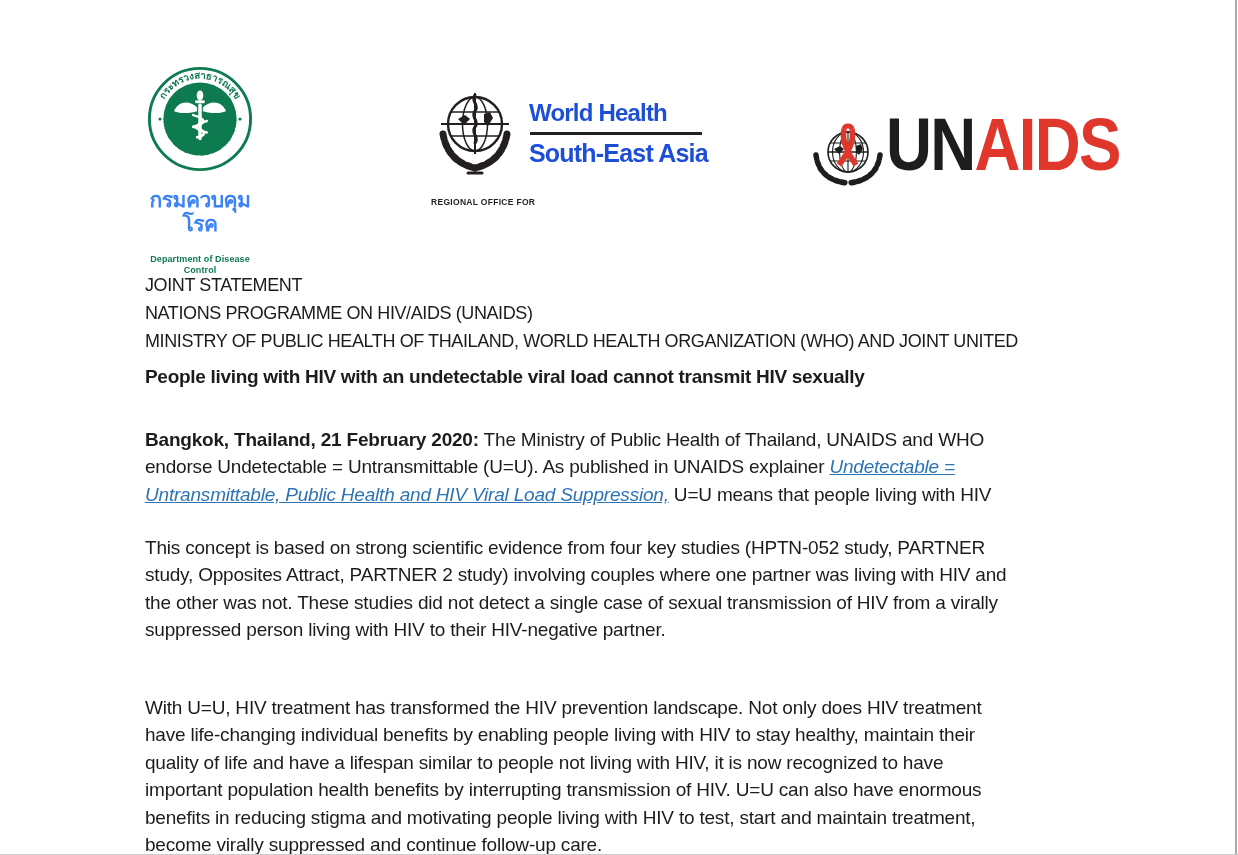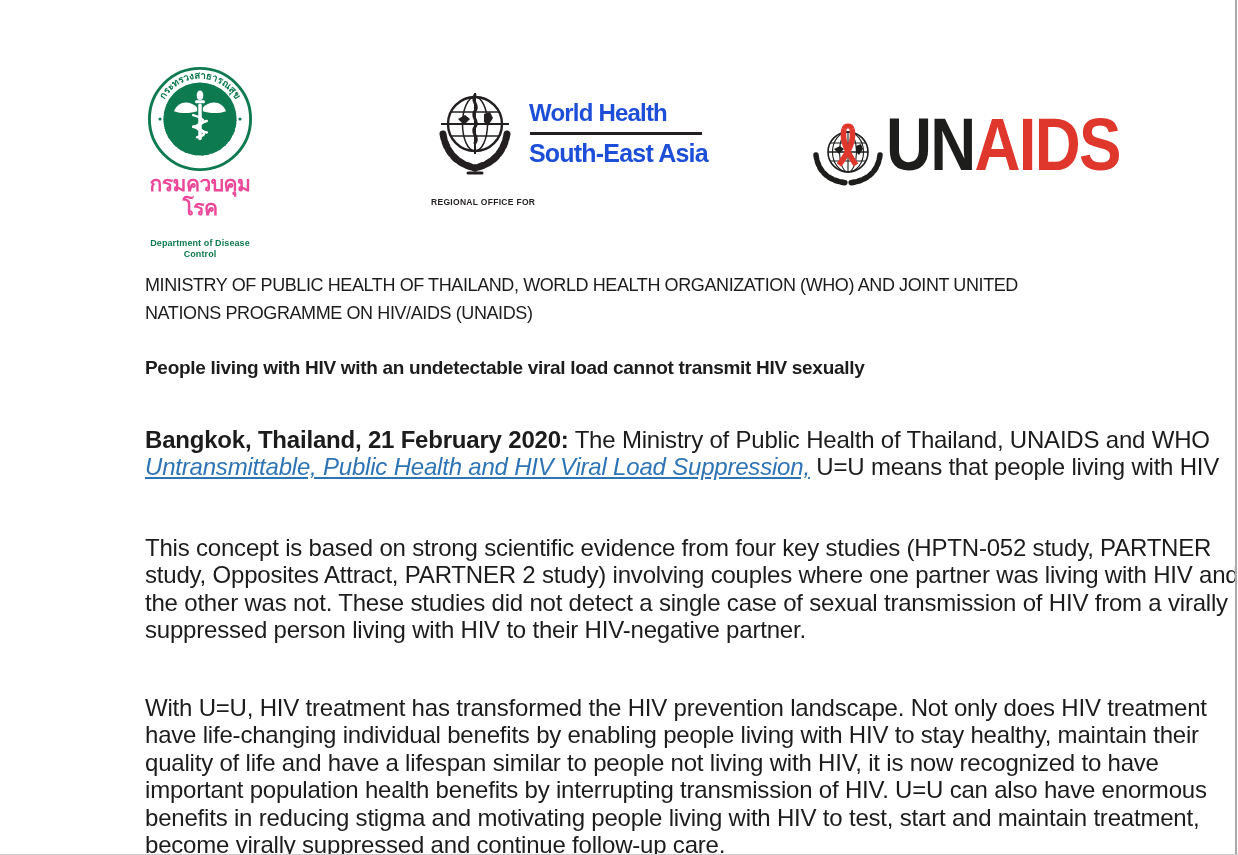--- a/index.html
+++ b/index.html
@@ -3,42 +3,42 @@
 <meta charset="utf-8">
 <style>
   html,body{margin:0;padding:0;background:#ffffff;}
   .page{
     position:relative;width:1238px;height:855px;background:#ffffff;overflow:hidden;
     font-family:"Liberation Sans","DejaVu Sans",sans-serif;color:#1c1c1c;
   }
   
   .moph{position:absolute;left:136px;top:66px;width:128px;text-align:center;}
   .moph-seal{display:block;margin:0 auto;}
-  .moph-thai{margin-top:0;font-size:21px;font-weight:bold;color:#ec4899;letter-spacing:-0.5px;line-height:24px;}
+  .moph-thai{margin-top:16px;font-size:21px;font-weight:bold;color:#3b82f6;letter-spacing:-0.5px;line-height:24px;}
   .moph-eng{font-size:9px;font-weight:bold;color:#0e7a50;letter-spacing:0.1px;line-height:11px;margin-top:18px;}
   .who{position:absolute;left:430px;top:90px;width:290px;height:110px;}
   .who-globe{position:absolute;left:0;top:2px;}
   .who-text{position:absolute;left:99px;top:10px;color:#1d4ed8;}
   .who-l1{font-size:24px;font-weight:bold;letter-spacing:-0.8px;line-height:26px;white-space:nowrap;}
   .who-rule{width:172px;height:2.5px;background:#231f20;margin:6px 0 4px 1px;}
   .who-region{font-size:25px;font-weight:bold;letter-spacing:-0.8px;white-space:nowrap;}
   .who-office{position:absolute;left:1px;top:87px;font-size:8.5px;font-weight:bold;color:#231f20;letter-spacing:0.3px;white-space:nowrap;margin-top:20px;}
   .unaids{position:absolute;left:810px;top:120px;width:330px;height:70px;}
   .unaids-emblem{position:absolute;left:0;top:2px;}
   .unaids-word{
     position:absolute;left:76px;top:-12px;font-size:74px;font-weight:bold;line-height:74px;
     letter-spacing:-2px;white-space:nowrap;transform:scaleX(0.86);transform-origin:left center;
   }
   .unaids-word .un{color:#1d1d1b;}
   .unaids-word .aids{color:#e0372d;}
   
   .hdr{position:absolute;left:145px;top:271px;font-size:18px;line-height:28px;letter-spacing:-0.4px;}
-  .subhead{position:absolute;left:145px;top:357px;font-size:19px;font-weight:bold;letter-spacing:-0.3px;white-space:nowrap;}
+  .subhead{position:absolute;left:145px;top:366px;font-size:19px;font-weight:bold;letter-spacing:-0.3px;white-space:nowrap;}
   .body-block{position:absolute;left:0;top:0;width:100%;height:100%;}
-  .para{position:absolute;left:145px;font-size:24px;letter-spacing:-0.2px;}
+  .para{position:absolute;left:145px;font-size:19px;letter-spacing:-0.2px;}
   .para.p0{top:426px;}
   .para.p1{top:534px;}
   .para.p2{top:694px;}
   .line{line-height:27.4px;white-space:nowrap;}
   .line span{white-space:pre;}
   .seg-b{font-weight:bold;}
   .seg-l{color:#2e74b5;font-style:italic;text-decoration:underline;cursor:pointer;}
   
   .edge-v{position:absolute;top:0;bottom:0;right:1px;width:2px;background:#aaaaaa;}
   .edge-h{position:absolute;left:0;right:0;bottom:0;height:1px;background:#cccccc;}
@@ -128,29 +128,31 @@
       <g stroke="#e0372d" fill="none">
         <path d="M34,7 C35,3 41,3 42,7" stroke-width="5"></path>
         <path d="M34,7 C32,17 35,27 46,43" stroke-width="5.6"></path>
         <path d="M42,7 C44,17 41,27 29,43" stroke-width="5.6"></path>
       </g>
     </svg>
     <div class="unaids-word"><span class="un">UN</span><span class="aids">AIDS</span></div>
   </div>
 
   <div class="hdr" id="header-block">
+      <div class="line" style="line-height: 28px;">JOINT STATEMENT</div>
+      <div class="line" style="line-height: 28px;">NATIONS PROGRAMME ON HIV/AIDS (UNAIDS)</div>
       <div class="line" style="line-height: 28px;">MINISTRY OF PUBLIC HEALTH OF THAILAND, WORLD HEALTH ORGANIZATION (WHO) AND JOINT UNITED</div>
-      <div class="line" style="line-height: 28px;">NATIONS PROGRAMME ON HIV/AIDS (UNAIDS)</div>
     </div>
 
   <div class="subhead">People living with HIV with an undetectable viral load cannot transmit HIV sexually</div>
 
   <div class="body-block" id="body-block">
       <div class="para p0">
         <div class="line"><span class="seg-b">Bangkok, Thailand, 21 February 2020:</span><span class="seg-n"> The Ministry of Public Health of Thailand, UNAIDS and WHO</span></div>
+        <div class="line"><span class="seg-n">endorse Undetectable = Untransmittable (U=U). As published in UNAIDS explainer </span><span class="seg-l">Undetectable =</span></div>
         <div class="line"><span class="seg-l">Untransmittable, Public Health and HIV Viral Load Suppression,</span><span class="seg-n"> U=U means that people living with HIV</span></div>
       </div>
       <div class="para p1">
         <div class="line"><span class="seg-n">This concept is based on strong scientific evidence from four key studies (HPTN-052 study, PARTNER</span></div>
         <div class="line"><span class="seg-n">study, Opposites Attract, PARTNER 2 study) involving couples where one partner was living with HIV and</span></div>
         <div class="line"><span class="seg-n">the other was not. These studies did not detect a single case of sexual transmission of HIV from a virally</span></div>
         <div class="line"><span class="seg-n">suppressed person living with HIV to their HIV-negative partner.</span></div>
       </div>
       <div class="para p2">
         <div class="line"><span class="seg-n">With U=U, HIV treatment has transformed the HIV prevention landscape. Not only does HIV treatment</span></div>

